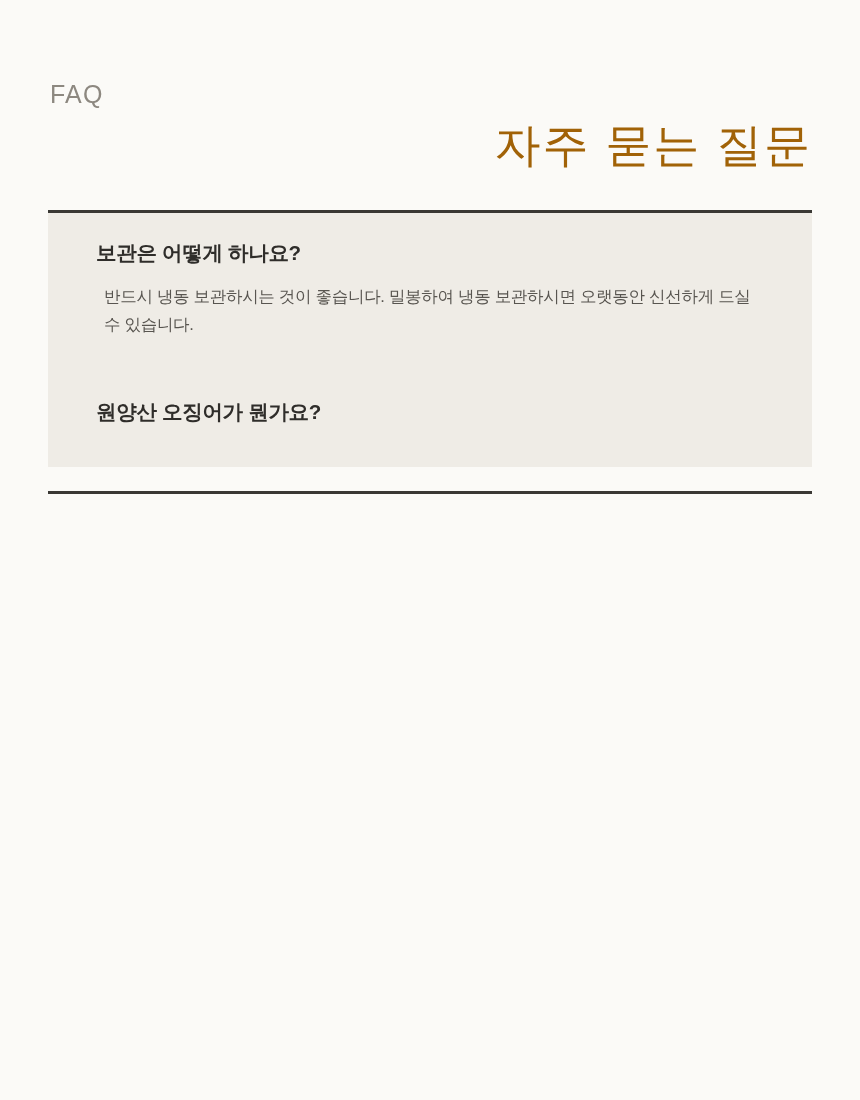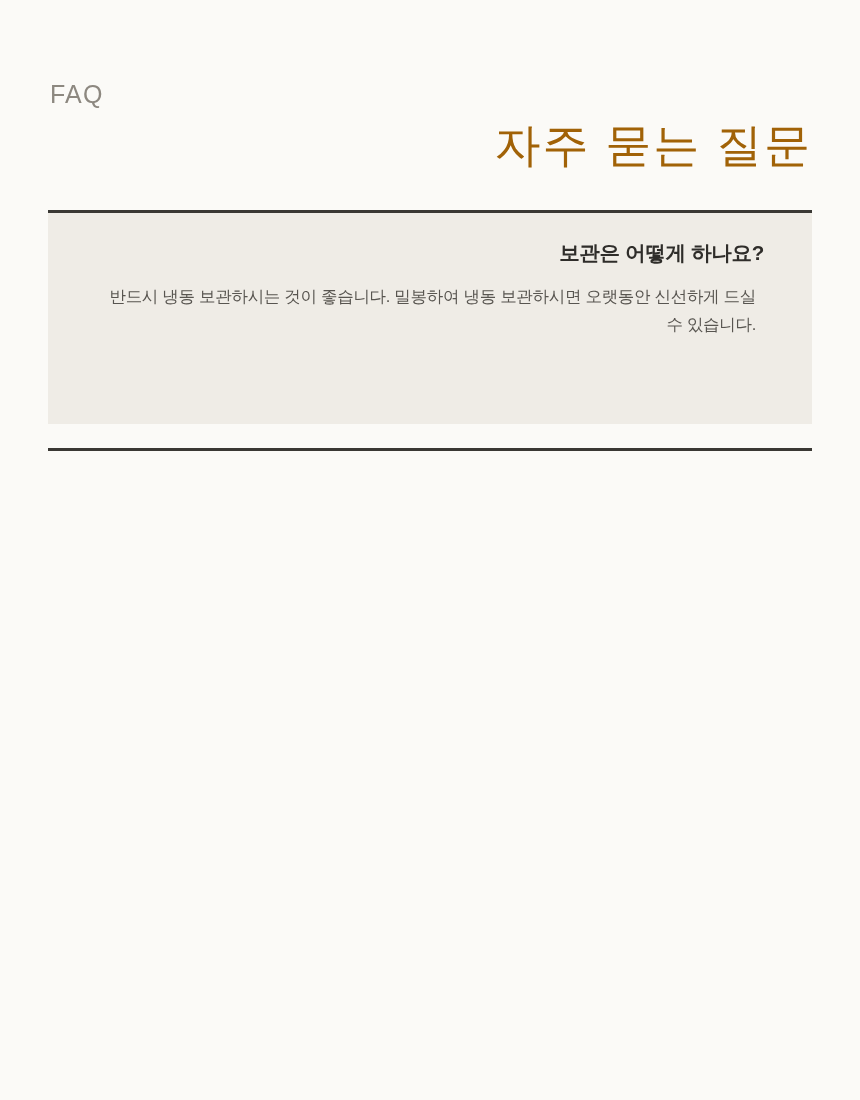--- a/index.html
+++ b/index.html
@@ -54,21 +54,20 @@
   }
   .faq-list {
     margin-top: 0;
   }
   .faq-item {
     padding: 26px 48px 26px 48px;
     box-sizing: border-box;
   }
   .faq-item.shaded {
     background: #efece6;
-    text-align: right;
   }
   .faq-item.plain {
     background: transparent;
   }
   .faq-q {
     font-size: 20.5px;
     font-weight: 700;
     color: #2f2d2a;
     letter-spacing: -0.3px;
     margin: 0 0 14px 0;
@@ -98,20 +97,21 @@
 
   <div class="faq-list">
 
     <div class="faq-item shaded">
       <div class="faq-q">보관은 어떻게 하나요?</div>
       <div class="faq-a">반드시 냉동 보관하시는 것이 좋습니다. 밀봉하여 냉동 보관하시면 오랫동안 신선하게 드실 수 있습니다.</div>
     </div>
 
 
     <div class="faq-item shaded">
+      <div class="faq-q">원양산 오징어가 뭔가요?</div>
     </div>
 
 
   </div>
 
   <div class="rule-bottom"></div>
 
 </div>
 
 </body></html>

